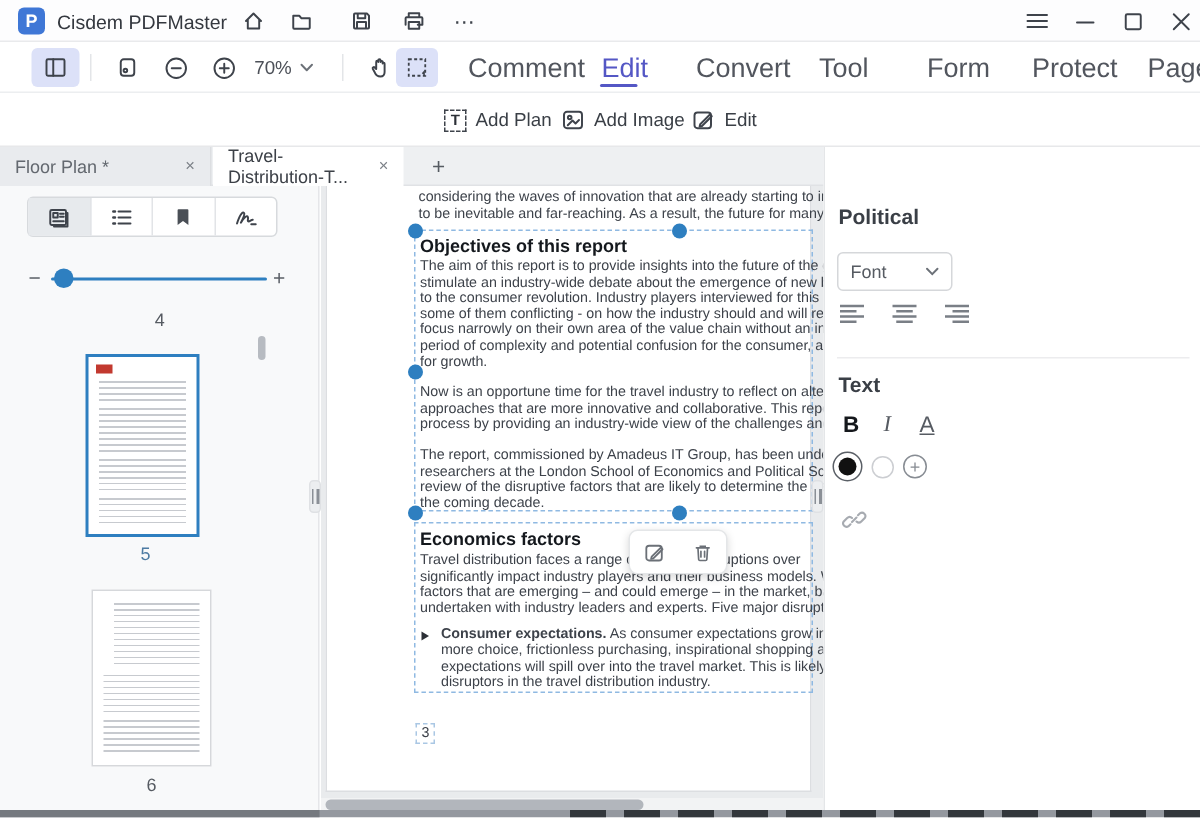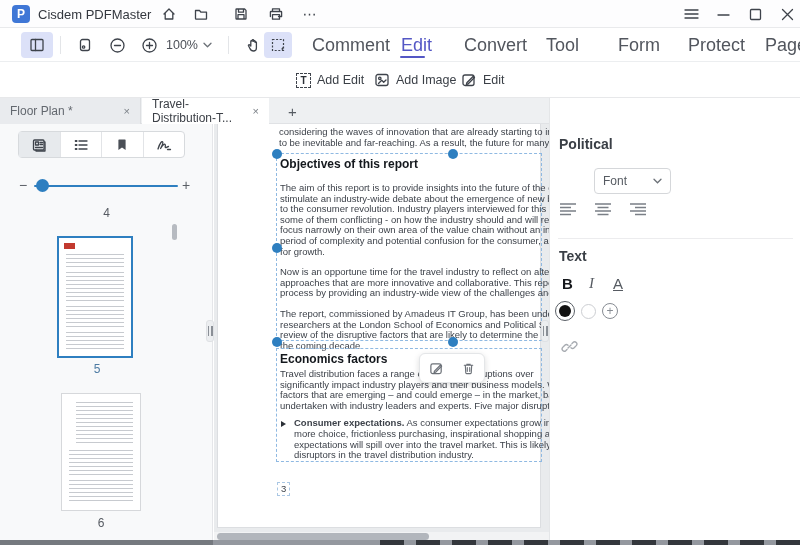--- a/index.html
+++ b/index.html
@@ -69,21 +69,21 @@
   .hscroll-track { left:0; top:408px; width:335px; height:9px; background:#f2f3f4; }
   .hscroll-thumb { left:3px; top:409px; width:212px; height:7px; border-radius:4px; background:#b2b6bc; }
 
   
   .splitter { width:8px; height:22px; background:#eceef0; border:1px solid #dfe1e4; border-radius:3px; display:flex; align-items:center; justify-content:center; gap:2px; }
   .splitter i { display:block; width:1.5px; height:10px; background:#8a8f96; }
 
   
   #rightpanel { left:549px; top:98px; width:251px; height:442px; background:#fff; border-left:1px solid #e4e6e8; }
   .ptitle { font-size:14px; font-weight:600; color:#3a3f46; }
-  .select { height:26px; border:1px solid #d5d7da; border-radius:4px; display:flex; align-items:center; font-size:12px; color:#565b62; padding:0 8px; justify-content:space-between; width:77px;margin-left:36px; }
+  .select { height:26px; border:1px solid #d5d7da; border-radius:4px; display:flex; align-items:center; font-size:12px; color:#565b62; padding:0 8px; justify-content:space-between; width:77px; }
   .alignbtn { width:20px; height:18px; display:flex; align-items:center; justify-content:center; }
   .divline { height:1px; background:#ececee; }
   .fmt { font-size:15px; color:#565b62; }
   .fmt.b { font-weight:bold; color:#15181c; }
   .fmt.i { font-style:italic; font-family:"Liberation Serif", serif; }
   .fmt.u { text-decoration:underline; }
   .swatch-sel { width:20px; height:20px; border-radius:50%; border:1.5px solid #5a5f66; display:flex; align-items:center; justify-content:center; }
   .swatch-sel b { width:12px; height:12px; border-radius:50%; background:#111; }
   .swatch-white { width:15px; height:15px; border-radius:50%; border:1px solid #ccced2; background:#fff; }
   .swatch-add { width:16px; height:16px; border-radius:50%; border:1px solid #878c93; color:#878c93; font-size:12px; line-height:14px; text-align:center; }
@@ -191,21 +191,21 @@
   </div>
   <div class="abs toolbtn" style="left:136px;width:26px">
     <span>
         <svg width="17" height="17" viewBox="0 0 17 17">
           <circle class="ic" cx="8.5" cy="8.5" r="6.5"></circle>
           <path class="ic" d="M5.5 8.5 h6 M8.5 5.5 v6"></path>
         </svg>
       </span>
   </div>
   <div class="abs toolbtn" style="left:166px;width:46px;gap:5px">
-    <span class="zoomtext">100%</span>
+    <span class="zoomtext">70%</span>
     <span>
         <svg width="9" height="6" viewBox="0 0 9 6">
           <path class="ic" d="M1 1.2 L4.5 4.8 L8 1.2" style="stroke:#6c7178"></path>
         </svg>
       </span>
   </div>
   <div class="abs vdiv" style="left:228px"></div>
 
   <div class="abs toolbtn" style="left:240px;width:26px">
     <span>
@@ -243,21 +243,21 @@
       <span>Protect</span>
     </div>
   <div class="abs navtab" style="left:765px">
       <span>Page</span>
     </div>
 </div>
 
 <div id="subtoolbar" class="abs">
   <div class="abs subbtn" style="left:296px">
     <span class="addtextbox">T</span>
-    <span>Add Edit</span>
+    <span>Add Plan</span>
   </div>
   <div class="abs subbtn" style="left:374px">
     <span>
         <svg width="16" height="16" viewBox="0 0 16 16">
           <rect class="ic" x="2" y="2.5" width="12" height="11" rx="2"></rect>
           <circle class="ic" cx="5.8" cy="6.3" r="1.2"></circle>
           <path class="ic" d="M4.5 11.5 l3.2 -3.2 2 2 2.3 -2.3"></path>
         </svg>
       </span>
     <span>Add Image</span>
@@ -355,21 +355,21 @@
 
 <div id="main" class="abs">
   <div id="page" class="abs">
 
     <div class="abs" style="left:61px;top:3px;right:-60px">
       <div class="dline">considering the waves of innovation that are already starting to impact on the industry</div>
       <div class="dline">to be inevitable and far-reaching. As a result, the future for many industries will</div>
     </div>
 
     <div class="abs selblock" style="left:58px;top:29px;width:266px;height:188px;padding:2px 0 0 3px">
-      <div class="dhead" style="margin-bottom:11px">Objectives of this report</div>
+      <div class="dhead" style="margin-bottom:1px">Objectives of this report</div>
       <div>
         <div class="dline">The aim of this report is to provide insights into the future of the global travel</div>
         <div class="dline">stimulate an industry-wide debate about the emergence of new business</div>
         <div class="dline">to the consumer revolution. Industry players interviewed for this report have</div>
         <div class="dline">some of them conflicting - on how the industry should and will respond. The</div>
         <div class="dline">focus narrowly on their own area of the value chain without an industry-wide</div>
         <div class="dline">period of complexity and potential confusion for the consumer, and associated</div>
         <div class="dline">for growth.</div>
       </div>
       <div style="margin-top:10px">

